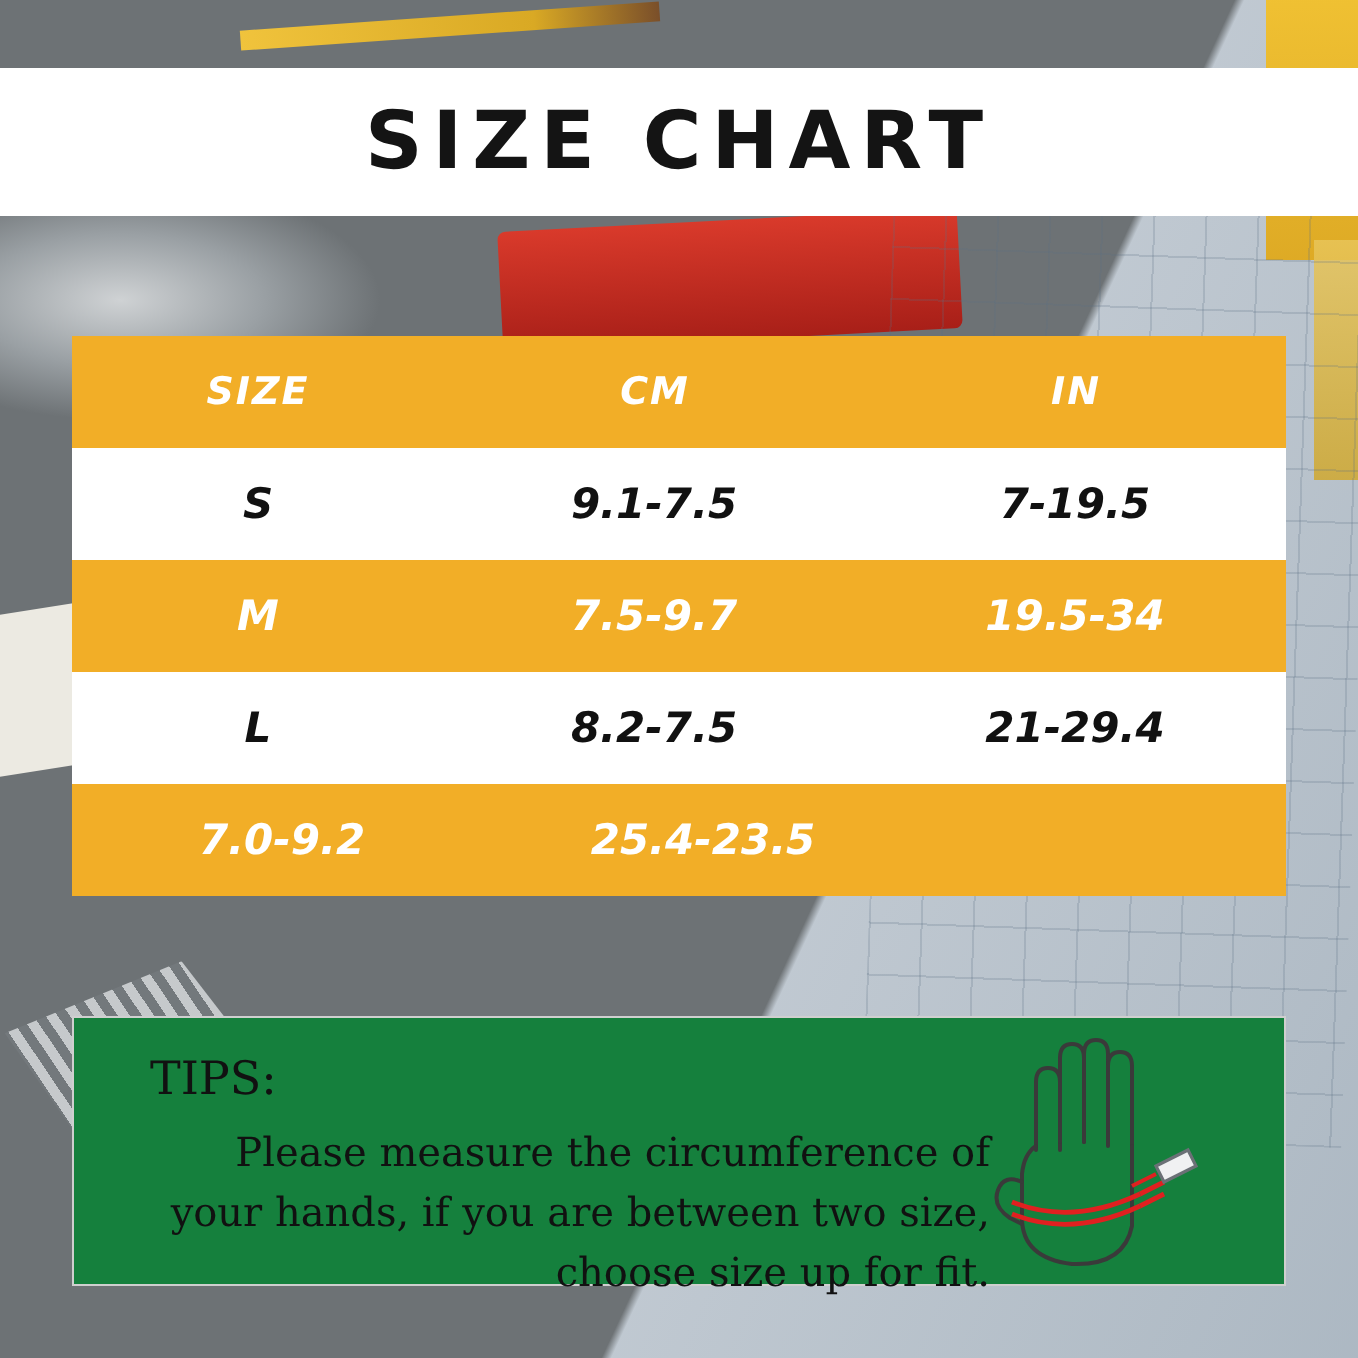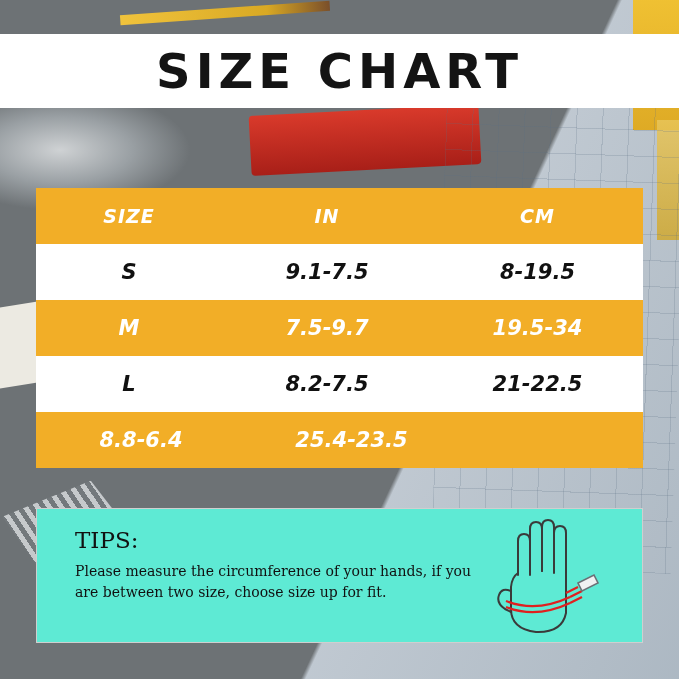--- a/index.html
+++ b/index.html
@@ -99,31 +99,31 @@
     width: 679px;
     height: 74px;
     background: #ffffff;
     display: flex;
     align-items: center;
     justify-content: center;
   }
   .title {
     font-family: "DejaVu Sans", sans-serif;
     font-weight: 700;
-    font-size: 48px;
+    font-size: 40px;
     letter-spacing: 5px;
     color: #141414;
     text-transform: uppercase;
   }
 
   
   .table {
     position: absolute;
     left: 36px;
-    top: 188px;
+    top: 168px;
     width: 601px;
     border-collapse: separate;
     border-spacing: 0 0;
   }
   .row {
     display: flex;
     width: 607px;
     height: 56px;
     align-items: center;
   }
@@ -145,37 +145,38 @@
   .row.odd .cell { color: #ffffff; }
   .row.even .cell { color: #111111; }
 
   
   .tips {
     position: absolute;
     left: 36px;
     top: 508px;
     width: 607px;
     height: 135px;
-    background: #5eead4;
+    background: #15803d;
     border: 1px solid #cfcfcf;
     box-sizing: border-box;
+    text-align: right;
   }
   .tips-title {
     position: absolute;
     left: 38px; top: 18px;
     font-family: "DejaVu Serif", serif;
     font-size: 23px;
     color: #111111;
   }
   .tips-text {
     position: absolute;
     left: 38px; top: 52px;
     width: 420px;
     font-family: "DejaVu Serif", serif;
-    font-size: 14px;
+    font-size: 20px;
     line-height: 1.5;
     color: #111111;
   }
   .hand-wrap {
     position: absolute;
     right: 34px;
     top: 8px;
     width: 130px;
     height: 120px;
   }
@@ -202,44 +203,44 @@
   <div class="bg-paper"></div>
 
   <div class="card">
     <div class="title">SIZE CHART</div>
   </div>
 
   <div class="table">
 
     <div class="row header">
       <div class="cell c-size">SIZE</div>
+      <div class="cell c-cm">CM</div>
       <div class="cell c-in">IN</div>
-      <div class="cell c-cm">CM</div>
     </div>
 
     <div class="row even">
       <div class="cell c-size">S</div>
       <div class="cell c-in">9.1-7.5</div>
-      <div class="cell c-cm">8-19.5</div>
+      <div class="cell c-cm">7-19.5</div>
     </div>
 
     <div class="row odd">
       <div class="cell c-size">M</div>
       <div class="cell c-in">7.5-9.7</div>
       <div class="cell c-cm">19.5-34</div>
     </div>
 
     <div class="row even">
       <div class="cell c-size">L</div>
       <div class="cell c-in">8.2-7.5</div>
-      <div class="cell c-cm">21-22.5</div>
+      <div class="cell c-cm">21-29.4</div>
     </div>
 
     <div class="row odd">
-      <div class="cell c-in">8.8-6.4</div>
+      <div class="cell c-in">7.0-9.2</div>
       <div class="cell c-cm">25.4-23.5</div>
     </div>
 
   </div>
 
   <div class="tips">
     <div class="tips-title">TIPS:</div>
     <div class="tips-text">Please measure the circumference of your hands, if you are between two size, choose size up for fit.</div>
 
     <div class="hand-wrap">

